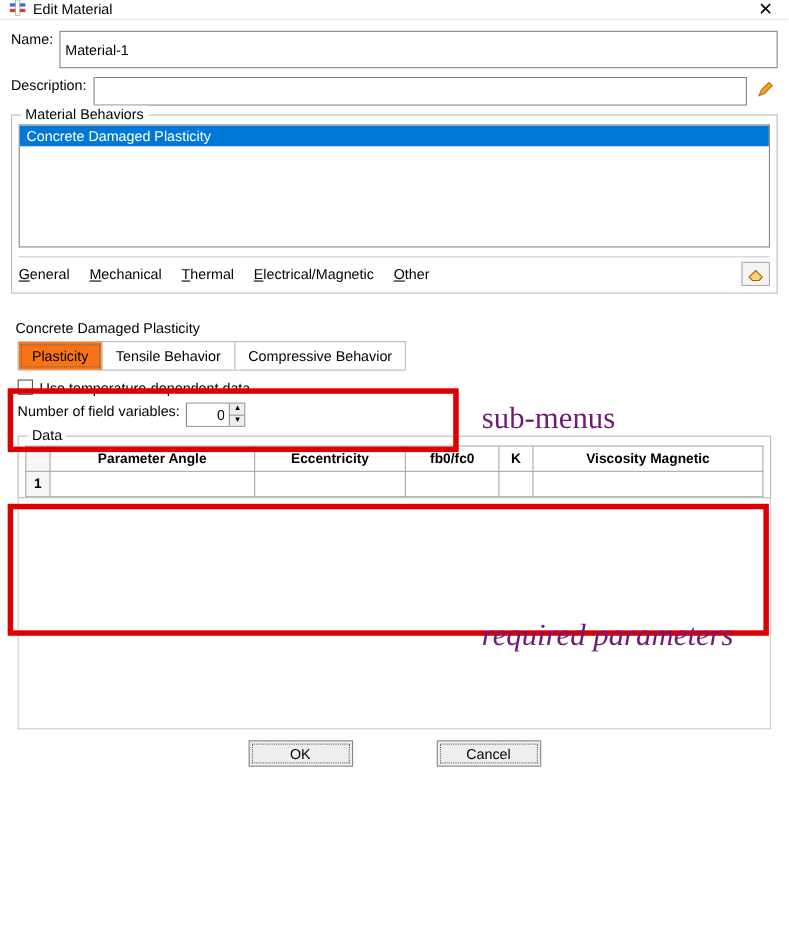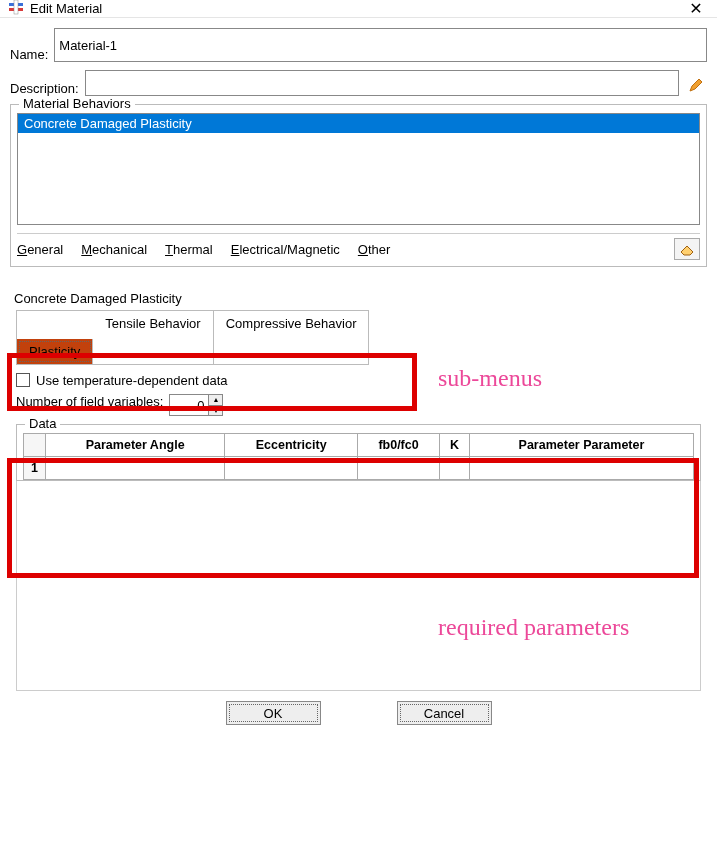--- a/index.html
+++ b/index.html
@@ -23,21 +23,21 @@
   .titlebar .winicon { margin-right: 6px; }
   .titlebar .title { flex: 1; }
   .titlebar .close {
     width: 30px; height: 30px;
     display:flex;align-items:center;justify-content:center;
     font-size: 16px;
   }
 
   .body-wrap { padding: 10px 10px 6px 10px; }
 
-  .row { display:flex; align-items:flex-end; margin-bottom:8px; }
+  .row { display:flex; align-items:flex-start; margin-bottom:8px; }
   .label { margin-right:6px; }
   .text-input {
     flex:1;
     height:34px;
     border:1px solid #888;
     padding:2px 4px;
     font: inherit;
   }
   .pencil {
     width:22px;height:22px;margin-left:6px;
@@ -104,22 +104,21 @@
   }
   .tab {
     padding:5px 12px;
     border-right:1px solid #bbb;
     cursor:default;
   }
   .tab:last-child { border-right:none; }
   .tab.active {
     outline:1px dotted #666;
     outline-offset:-3px;
-    background:#c2410c;
-    margin-top:28px;
+    background:#f97316;
   }
   .chk-row {
     display:flex; align-items:flex-start;
     padding:8px 6px 4px 6px;
   }
   .chk {
     width:14px;height:14px;border:1px solid #555;margin-right:6px;background:#fff;
   }
   .spinner-row {
     display:flex;align-items:flex-start;
@@ -179,23 +178,23 @@
   }
 
   
   .annot-box {
     position:absolute;
     border:5px solid #d00;
     pointer-events:none;
   }
   .annot-text {
     position:absolute;
-    color:#ec4899;
+    color:#701a75;
     font-family:"Times New Roman", serif;
-    font-size:24px;
+    font-size:28px;
     pointer-events:none;
   }
 </style>
 </head>
 <body>
 
 <div class="titlebar">
   <span class="winicon">
     <svg width="16" height="16" viewBox="0 0 16 16">
       <rect x="1" y="4" width="14" height="3" fill="#3a6fd8"></rect>
@@ -273,21 +272,21 @@
   <div class="groupbox data-group" style="padding-bottom:0;">
     <span class="gb-title">Data</span>
     <table class="data-table">
       <thead>
         <tr>
           <th class="rownum"></th>
           <th>Parameter Angle</th>
           <th>Eccentricity</th>
           <th>fb0/fc0</th>
           <th>K</th>
-          <th>Parameter Parameter</th>
+          <th>Viscosity Magnetic</th>
         </tr>
       </thead>
       <tbody>
         <tr>
           <td class="rownum">1</td>
           <td class="cell"></td>
           <td class="cell"></td>
           <td class="cell"></td>
           <td class="cell"></td>
           <td class="cell"></td>
@@ -300,13 +299,13 @@
   <div class="button-bar">
     <button class="btn">OK</button>
     <button class="btn">Cancel</button>
   </div>
 
 </div>
 
 <div class="annot-box" style="left:7px; top:353px; width:410px; height:58px;"></div>
 <div class="annot-text" style="left:438px; top:365px;">sub-menus</div>
 <div class="annot-box" style="left:7px; top:458px; width:692px; height:120px;"></div>
-<div class="annot-text" style="left:438px; top:614px;">required parameters</div>
+<div class="annot-text" style="left:438px; top:562px;font-style:italic;">required parameters</div>
 
 </body></html>

